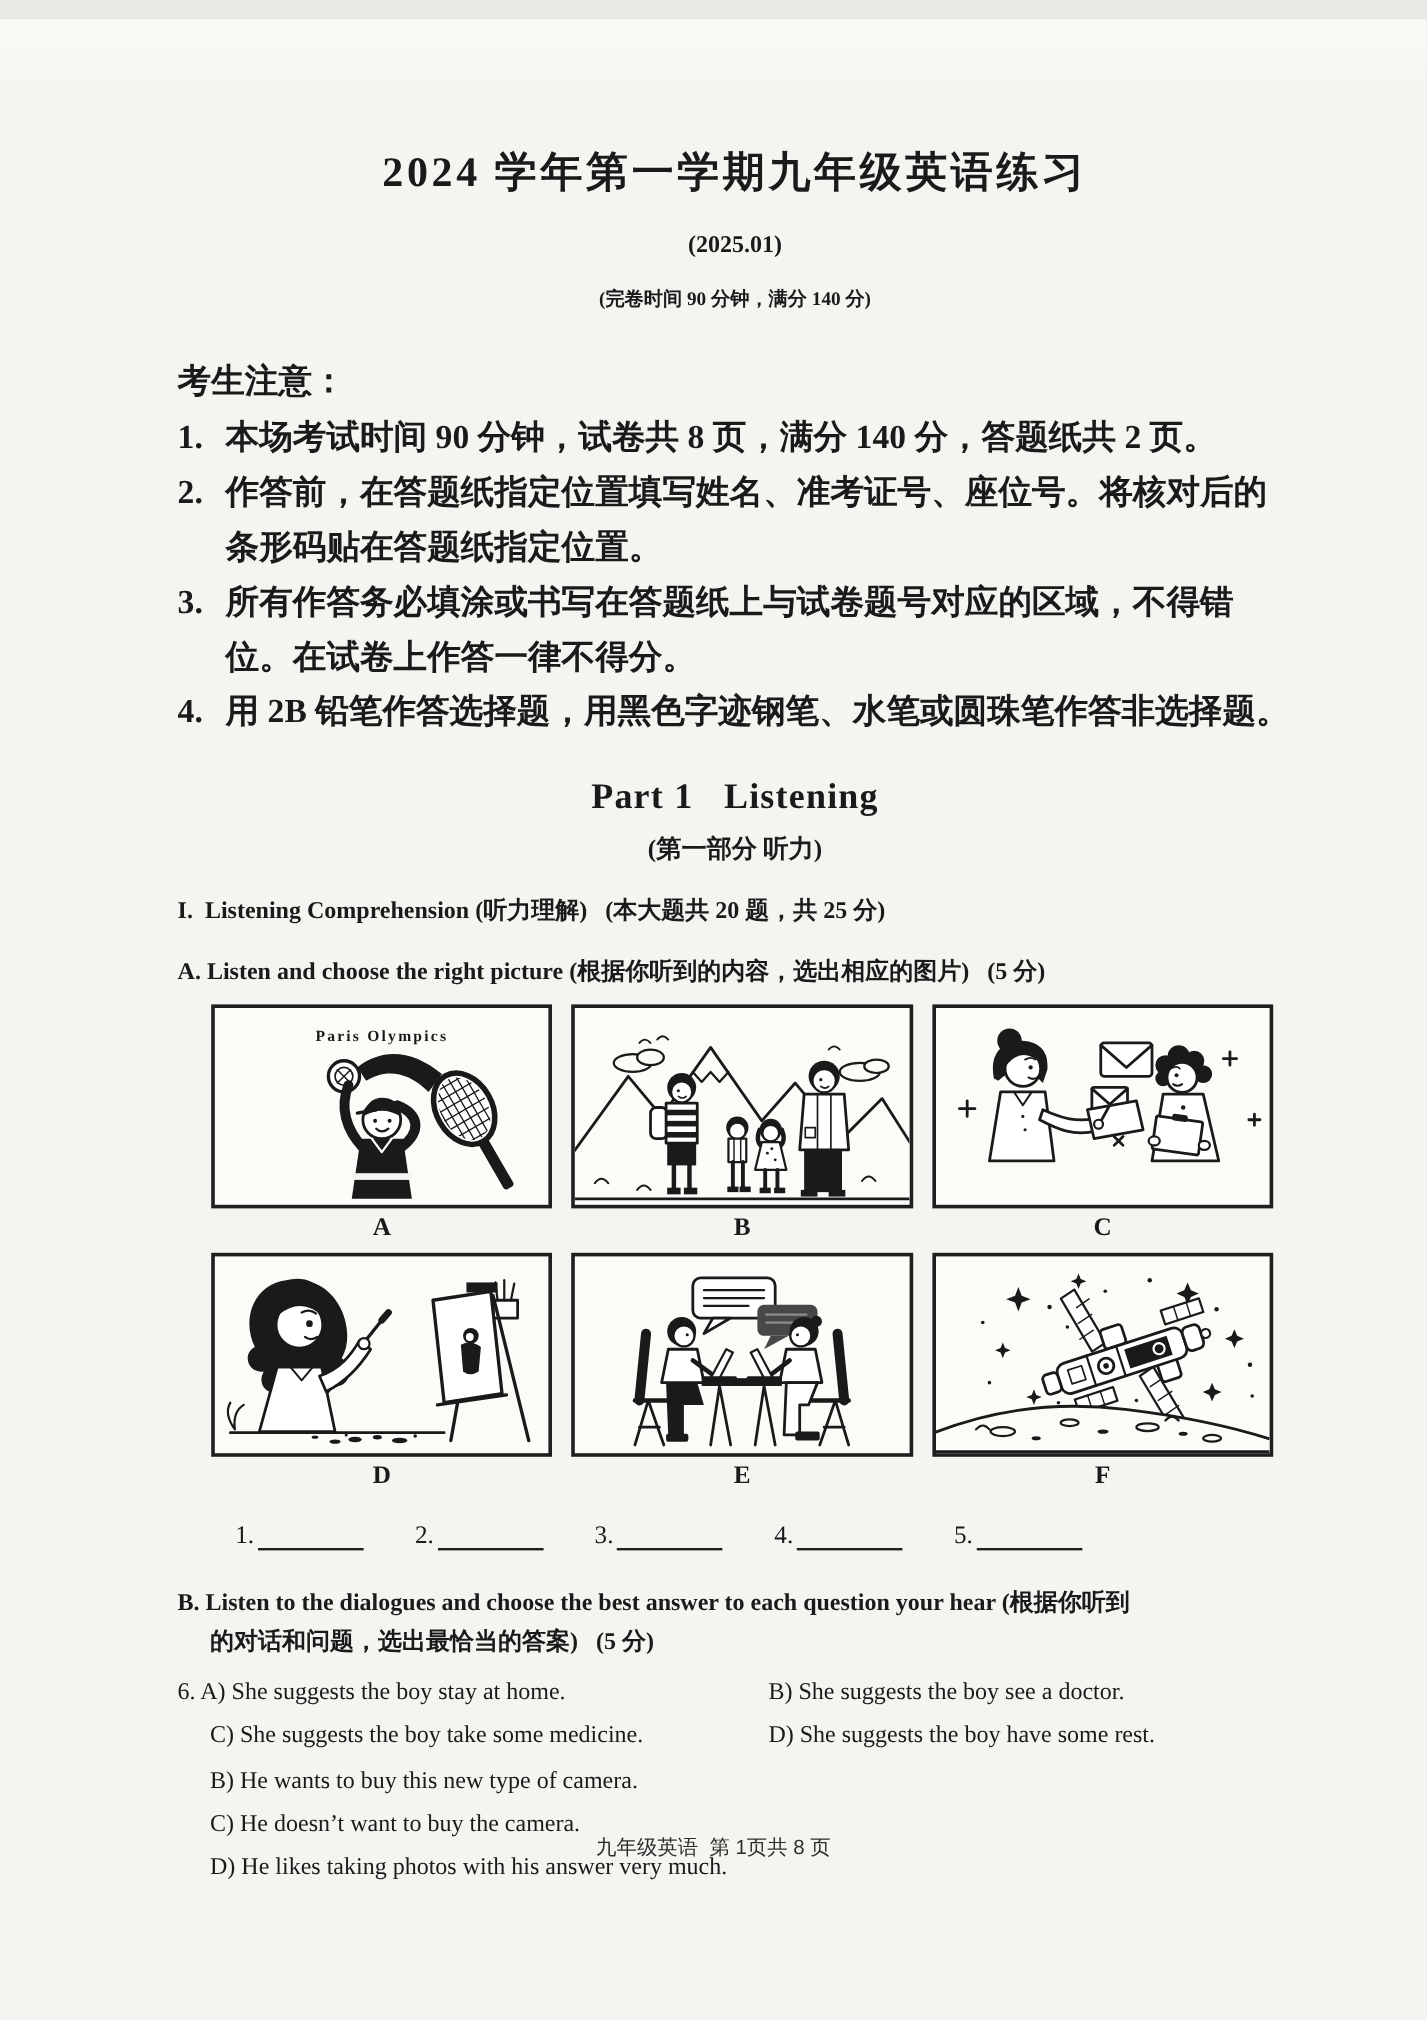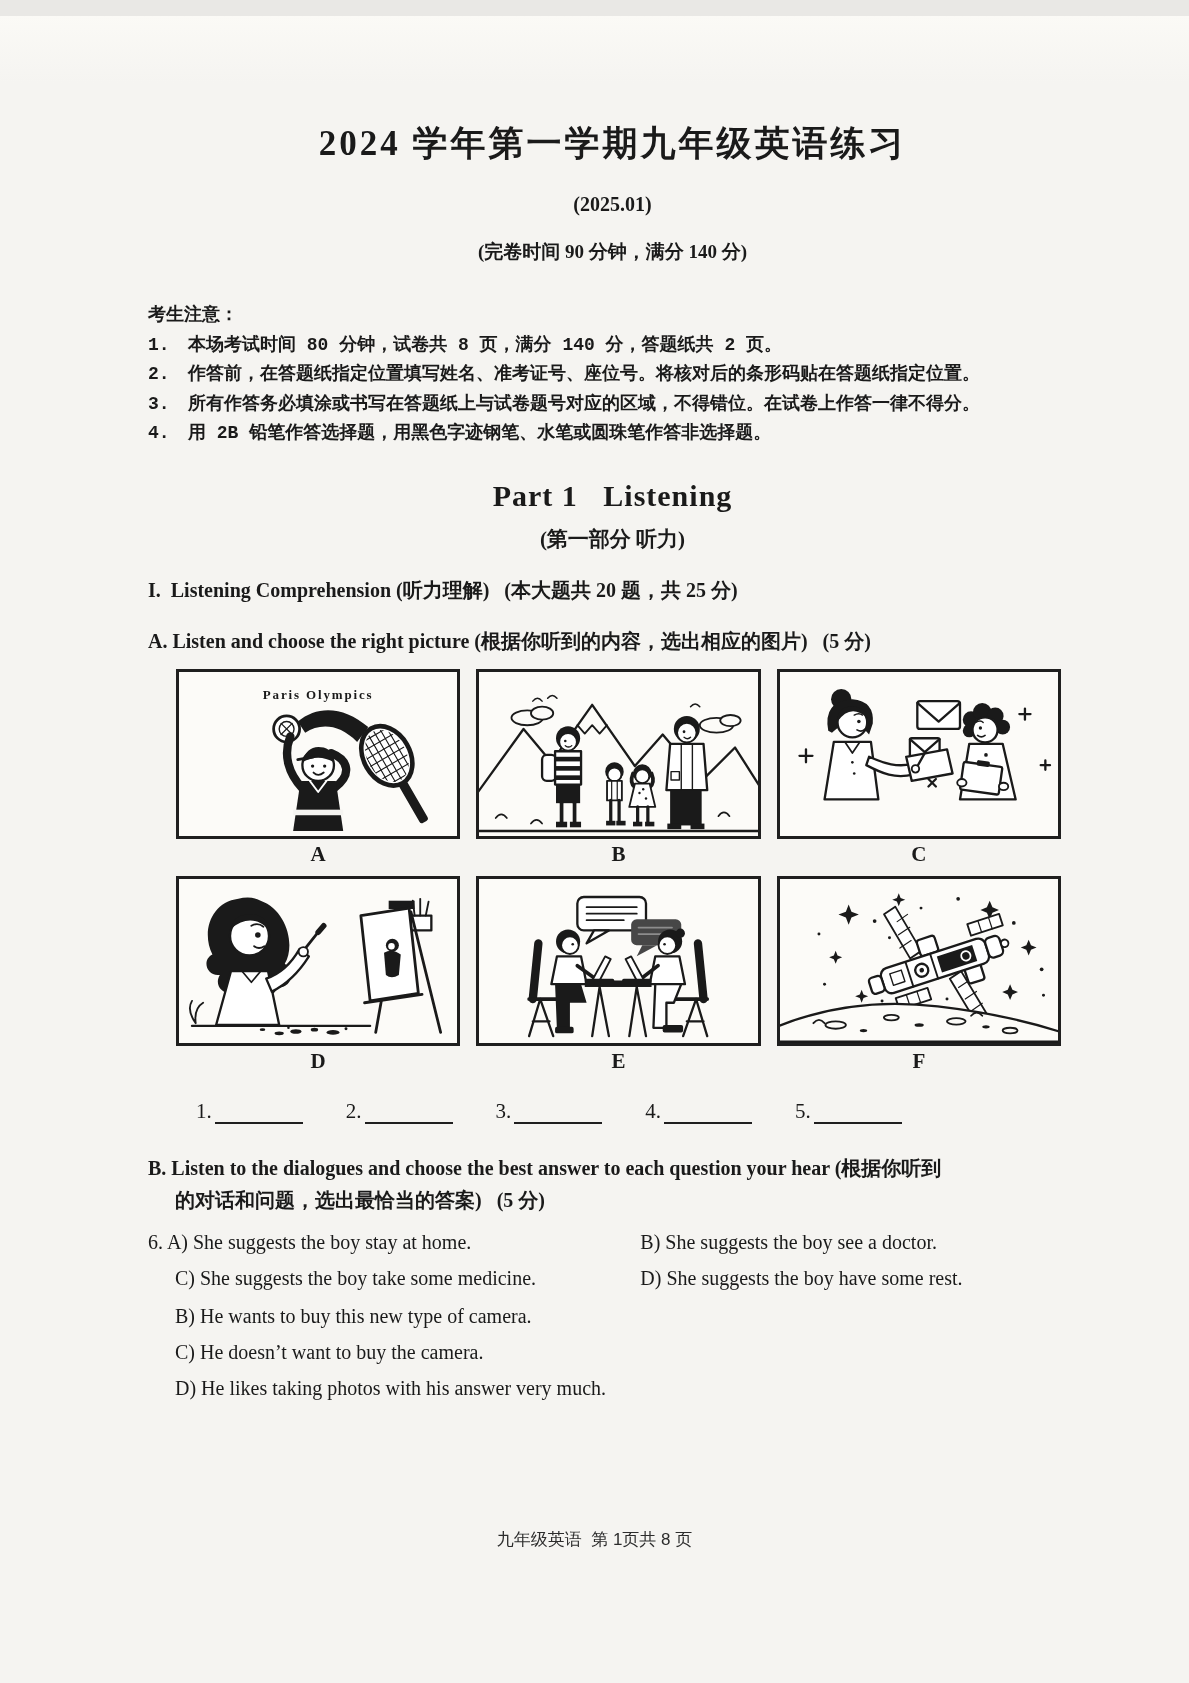--- a/index.html
+++ b/index.html
@@ -6,22 +6,22 @@
   .page{
     position:relative;width:1189px;height:1683px;margin:16px auto;
     background:linear-gradient(180deg,#fbfaf6 0%,#f5f4f1 4%,#f5f4f1 100%);
     color:#1a1a1a;font-family:"Liberation Serif","DejaVu Serif",serif;
     overflow:hidden;
   }
   .t{white-space:pre-wrap;}
   .content{padding:104px 112px 0 148px;}
   .title{text-align:center;font-size:35px;font-weight:700;letter-spacing:3px;}
   .subline{text-align:center;font-size:20px;font-weight:700;margin-top:26px;}
-  .subline2{text-align:center;font-size:19px;font-weight:700;margin-top:23px;}
-  .notice{margin-top:36px;font-size:18px;font-weight:700;line-height:1.64;font-family:Liberation Mono, monospace;}
+  .subline2{text-align:center;font-size:16px;font-weight:700;margin-top:23px;}
+  .notice{margin-top:36px;font-size:28px;font-weight:700;line-height:1.64;}
   .notice-item{display:flex;align-items:flex-start;}
   .notice-num{flex:none;width:40px;}
   .notice-text{flex:1;}
   .part-title{text-align:center;font-size:30px;font-weight:700;margin-top:30px;letter-spacing:1px;}
   .part-sub{text-align:center;font-size:21px;font-weight:700;margin-top:12px;}
   .sec-line{font-size:20px;font-weight:700;margin-top:24px;}
   .pic-grid{width:885px;margin:14px 0 0 28px;display:grid;grid-template-columns:repeat(3,1fr);column-gap:16px;}
   .pic-cell{display:flex;flex-direction:column;}
   .pic-box{border:3px solid #1f1f1f;background:#fcfbf8;height:164px;overflow:hidden;}
   .pic-box svg{width:100%;height:100%;display:block;stroke-linecap:round;stroke-linejoin:round;}
@@ -45,21 +45,21 @@
   <div class="content">
 
     <div class="title t">2024 学年第一学期九年级英语练习</div>
     <div class="subline t">(2025.01)</div>
     <div class="subline2 t">(完卷时间 90 分钟，满分 140 分)</div>
 
     <div class="notice">
       <div class="t">考生注意：</div>
       <div class="notice-item">
         <span class="notice-num t">1.</span>
-        <span class="notice-text t">本场考试时间 80 分钟，试卷共 8 页，满分 140 分，答题纸共 2 页。</span>
+        <span class="notice-text t">本场考试时间 90 分钟，试卷共 8 页，满分 140 分，答题纸共 2 页。</span>
       </div>
       <div class="notice-item">
         <span class="notice-num t">2.</span>
         <span class="notice-text t">作答前，在答题纸指定位置填写姓名、准考证号、座位号。将核对后的条形码贴在答题纸指定位置。</span>
       </div>
       <div class="notice-item">
         <span class="notice-num t">3.</span>
         <span class="notice-text t">所有作答务必填涂或书写在答题纸上与试卷题号对应的区域，不得错位。在试卷上作答一律不得分。</span>
       </div>
       <div class="notice-item">

